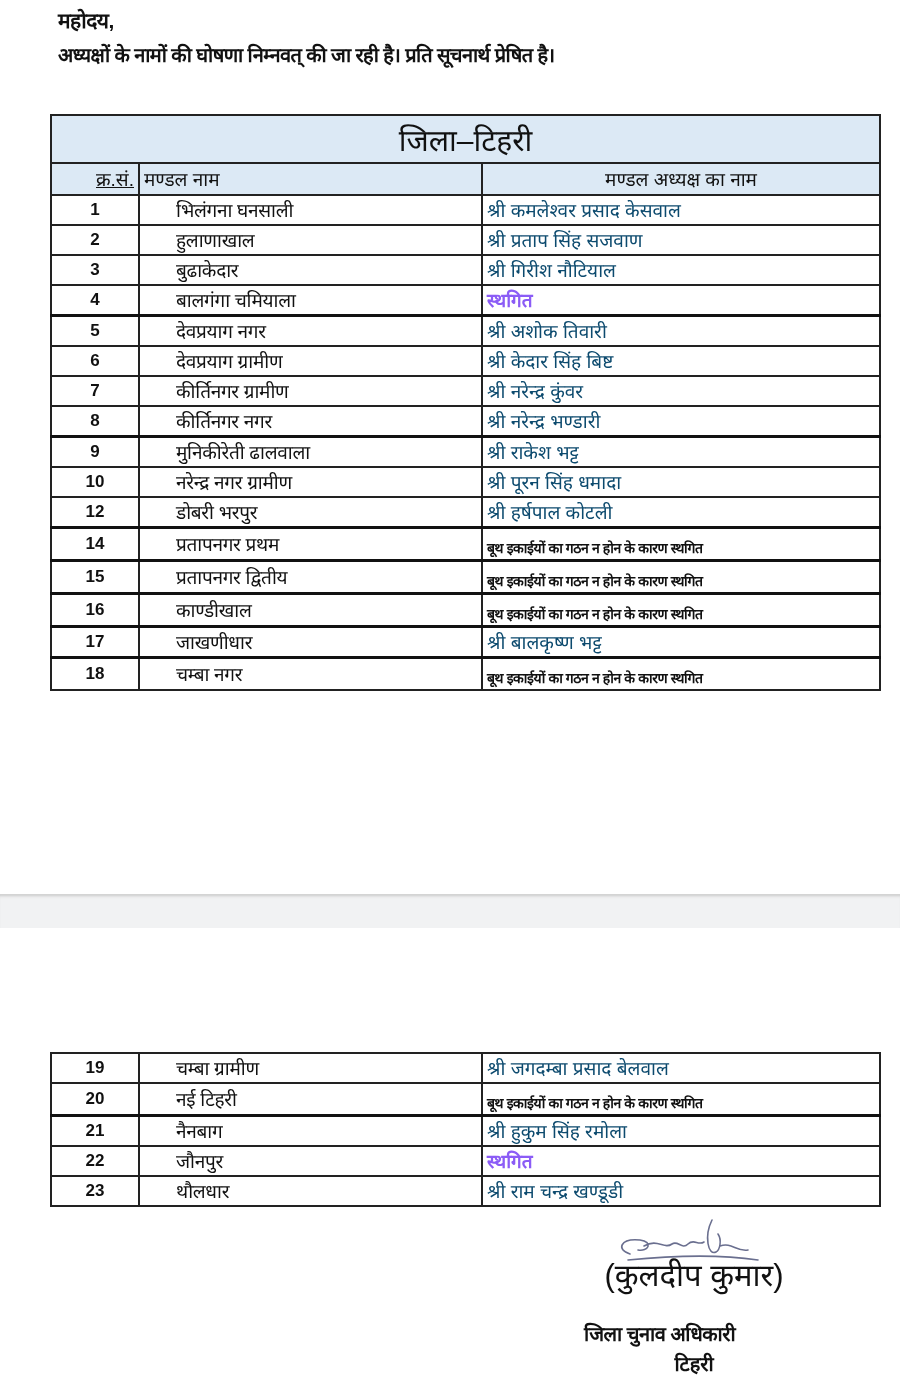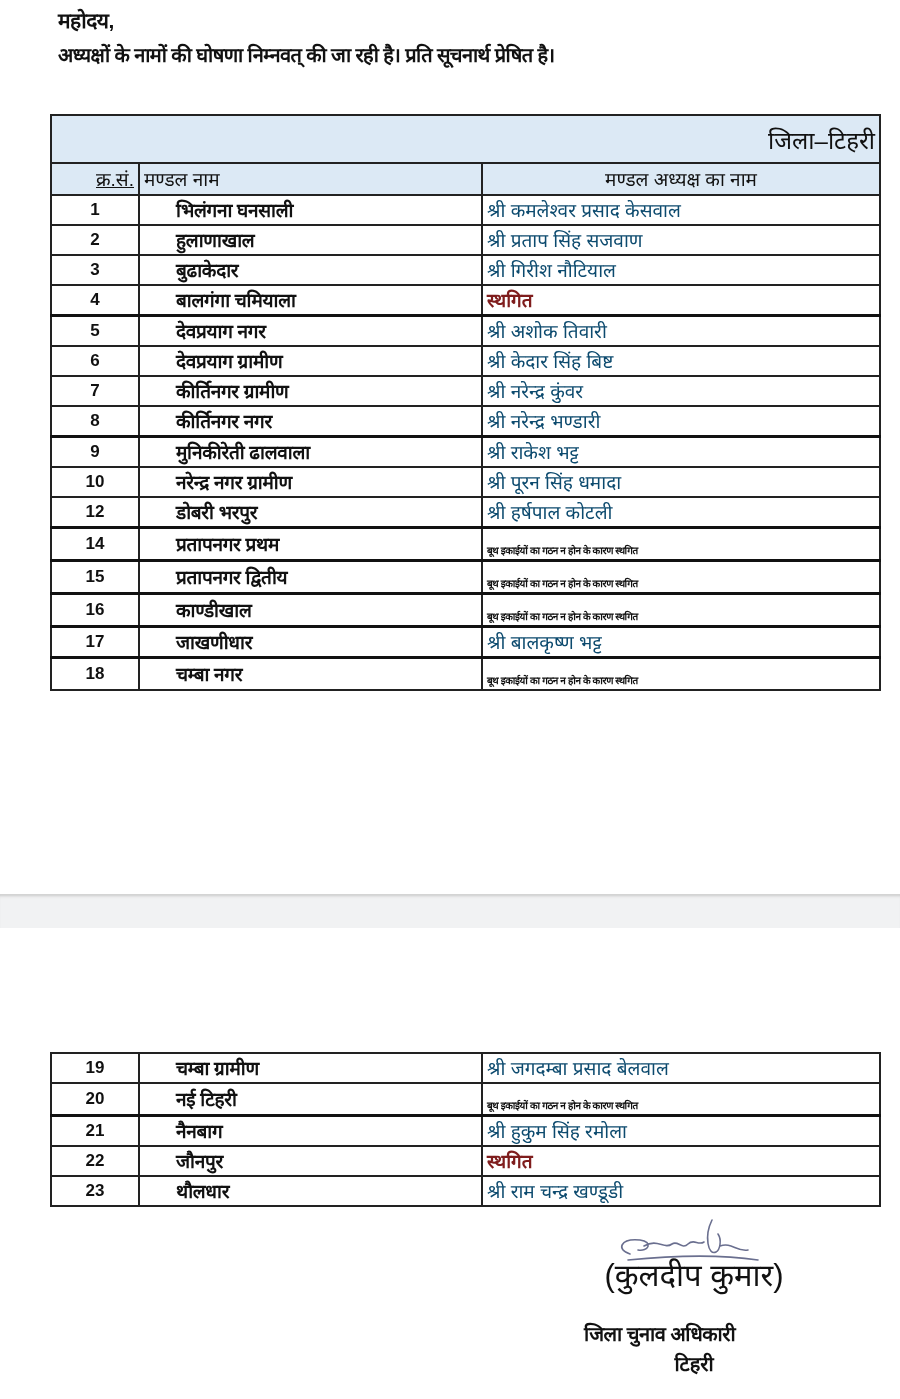--- a/index.html
+++ b/index.html
@@ -7,30 +7,30 @@
          font-family: "Liberation Sans", "DejaVu Sans", sans-serif; color: #111; }
   .greeting { position: absolute; left: 58px; top: 6px; font-size: 21px; font-weight: bold; letter-spacing: -0.5px; }
   .para { position: absolute; left: 58px; top: 40px; width: 780px; font-size: 20px; font-weight: bold; line-height: 31px; letter-spacing: -0.6px; }
   .para .l1 { display: block; padding-left: 120px; white-space: nowrap; }
   .para .l2 { display: block; white-space: nowrap; }
 
   table.grid { position: absolute; left: 50px; border-collapse: collapse; table-layout: fixed; width: 829px; }
   table.grid td, table.grid th { border: 2px solid #222; padding: 0 4px; overflow: hidden; white-space: nowrap; }
   #t1 { top: 114px; }
   #t2 { top: 1052px; }
-  .title-row td { background: #dce9f5; height: 46px; text-align: right; font-size: 24px; font-weight: normal; border-top: 3px solid #333; border-right: none; margin-left: 48px; }
+  .title-row td { background: #dce9f5; height: 46px; text-align: center; font-size: 30px; font-weight: normal; border-top: 3px solid #333; border-right: none; margin-left: 48px; }
   .head-row td { background: #dce9f5; height: 30px; font-size: 19px; font-weight: normal; border-top: 3px solid #111; border-bottom: 3px solid #111; }
   .head-row td.c1 { text-align: right; text-decoration: underline; }
   .head-row td.c3 { text-align: center; }
   .row td { height: 28px; font-size: 19px; }
   .row td.num { text-align: center; font-weight: bold; font-size: 17px; }
-  .row td.mandal { font-weight: bold; letter-spacing: -0.3px; padding-left: 36px; }
+  .row td.mandal { font-weight: normal; letter-spacing: -0.3px; padding-left: 36px; }
   .row td.pres { font-weight: normal; color: #0c4a6e; }
-  .row td.pres.bold { font-weight: bold; color: #7f1d1d; }
-  .row td.pres.small { font-weight: bold; color: #111; font-size: 10px; letter-spacing: -0.4px; vertical-align: bottom; padding-bottom: 2px; }
+  .row td.pres.bold { font-weight: bold; color: #8b5cf6; }
+  .row td.pres.small { font-weight: bold; color: #111; font-size: 14px; letter-spacing: -0.4px; vertical-align: bottom; padding-bottom: 2px; }
   .row.thick td { border-top: 3px solid #111; }
 
   .gap-bar { position: absolute; left: 0; top: 894px; width: 900px; height: 33px; background: #f1f2f3; border-top: 1px solid #d4d4d4; box-shadow: inset 0 3px 3px -2px #c9c9c9; }
 
   .signature-mark { position: absolute; left: 608px; top: 1216px; width: 160px; height: 60px; }
   .sign-name { position: absolute; left: 584px; top: 1253px; width: 220px; text-align: center; font-size: 31px; font-weight: normal; }
   .sign-title { position: absolute; left: 584px; top: 1320px; width: 220px; text-align: left; font-size: 20px; font-weight: bold; letter-spacing: -0.5px; }
   .sign-district { position: absolute; left: 584px; top: 1350px; width: 220px; text-align: center; font-size: 20px; font-weight: bold; }
 </style>
 </head>

